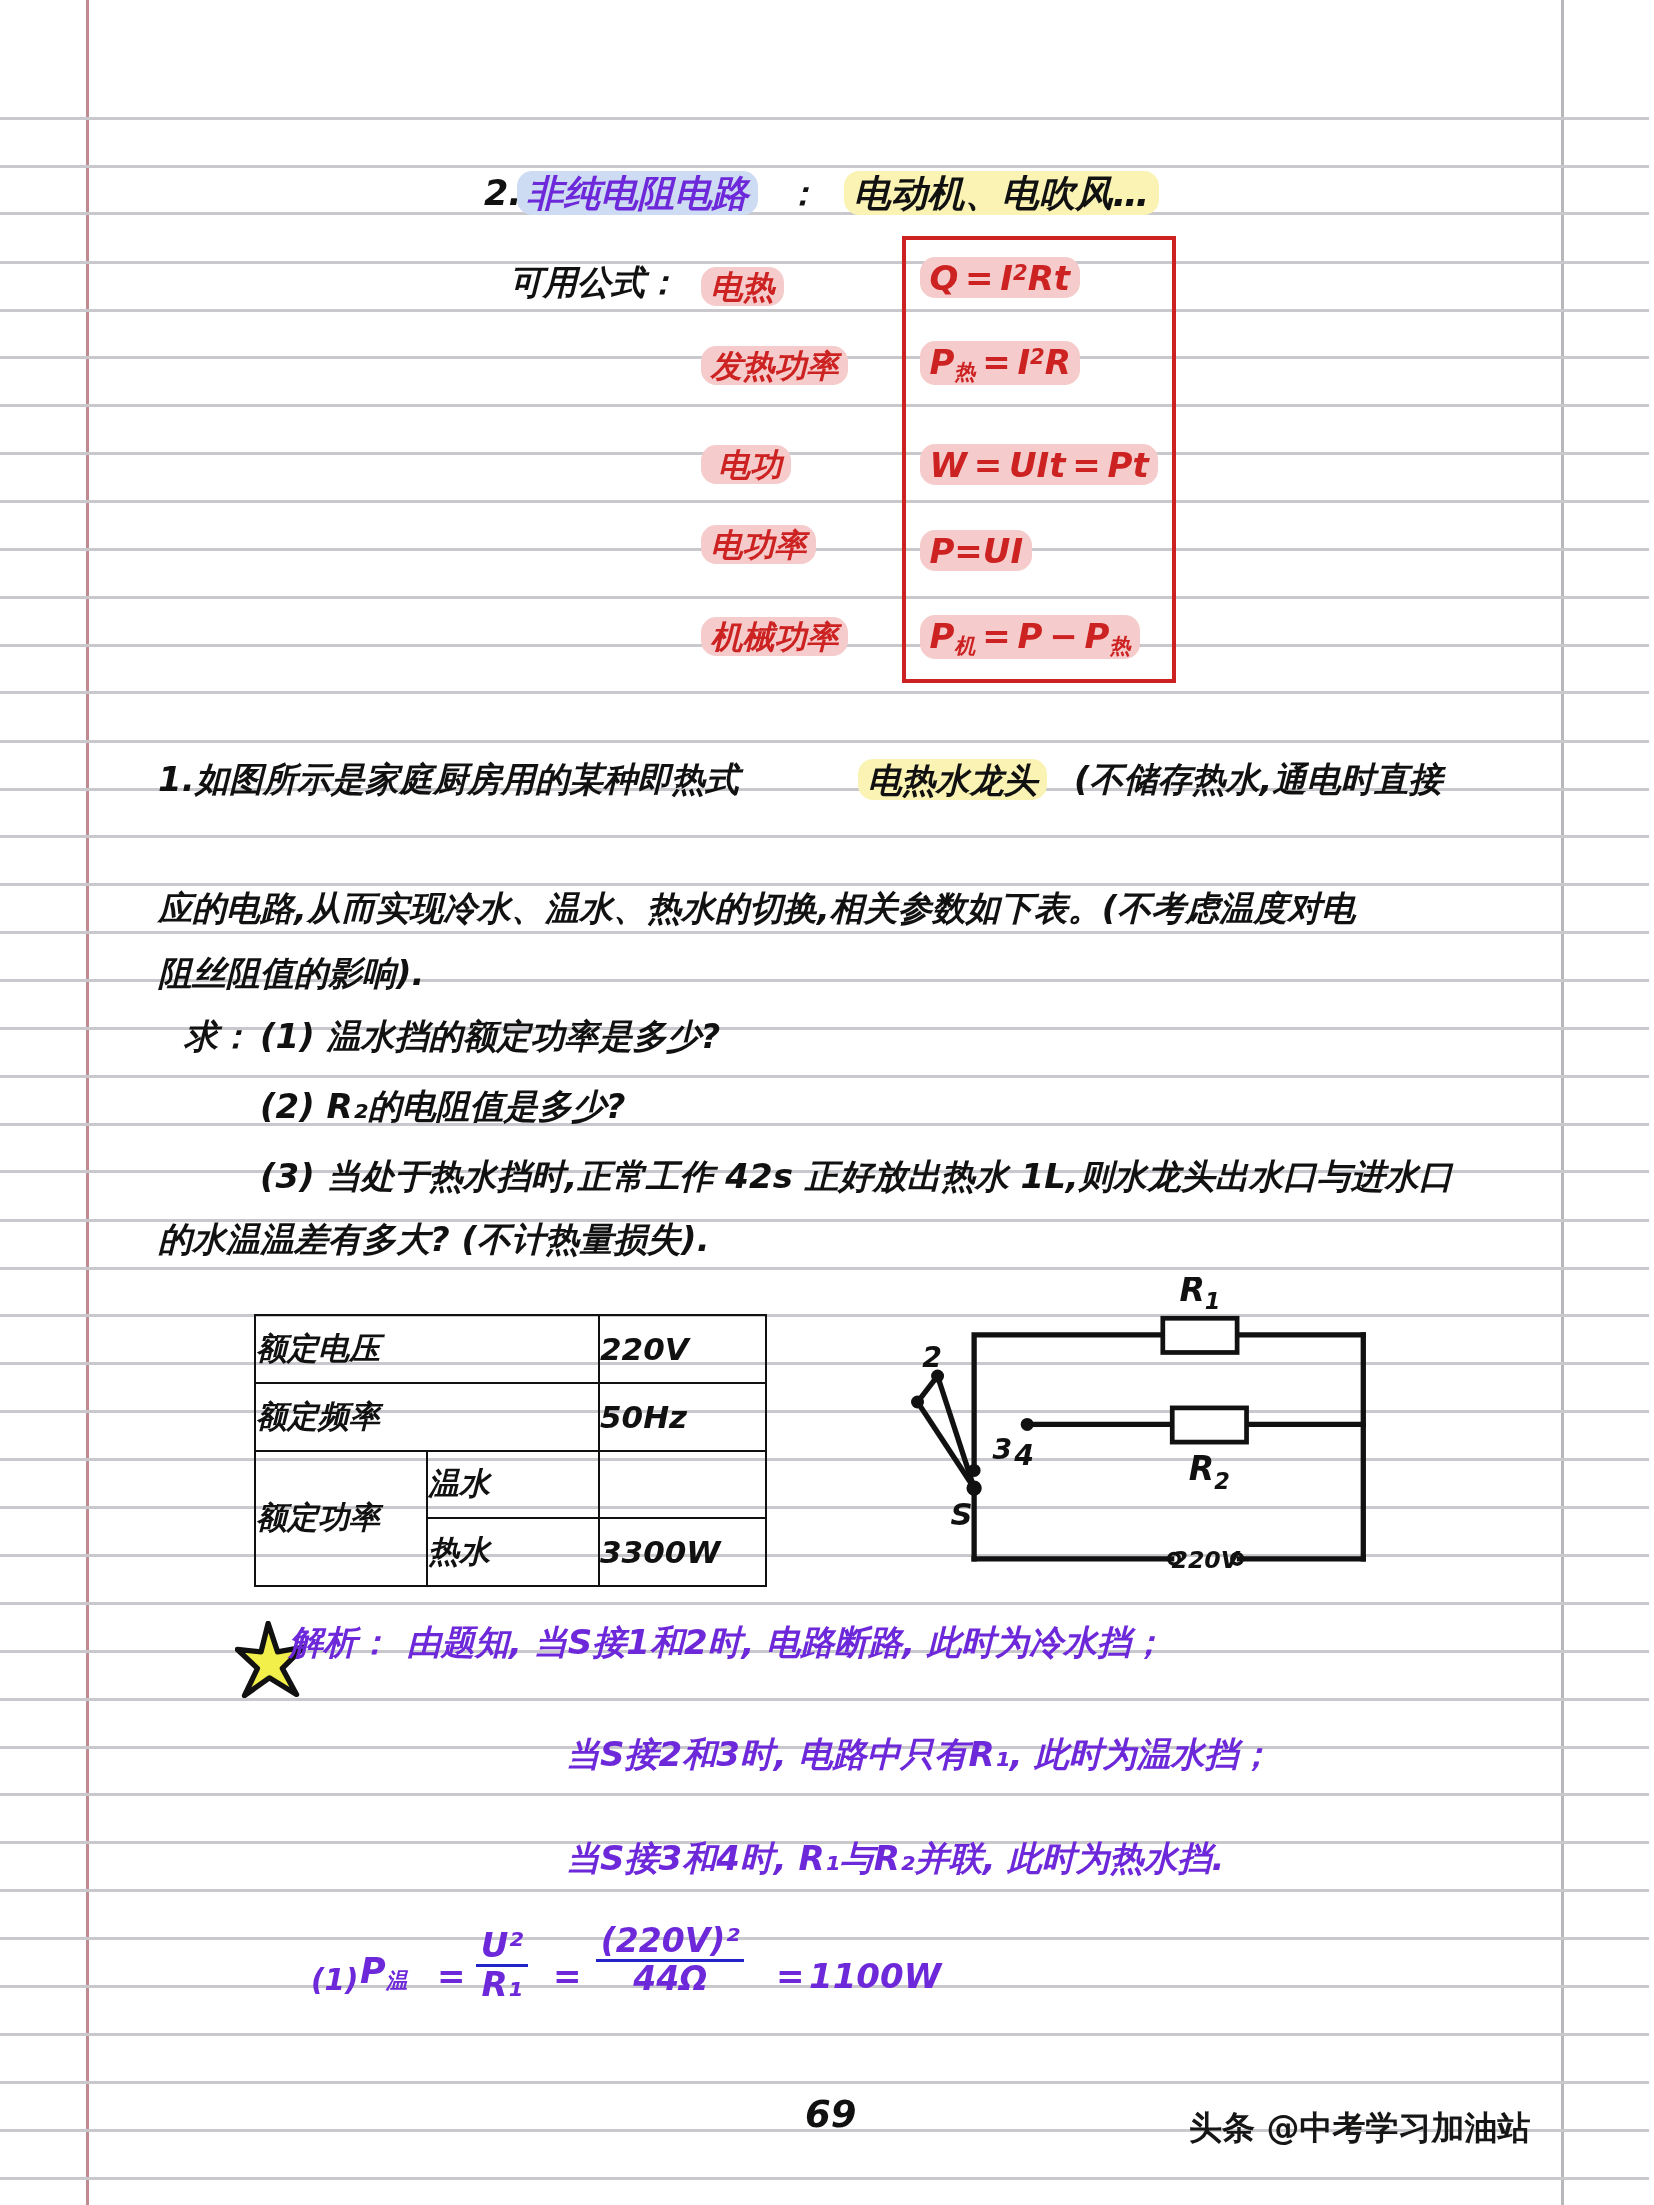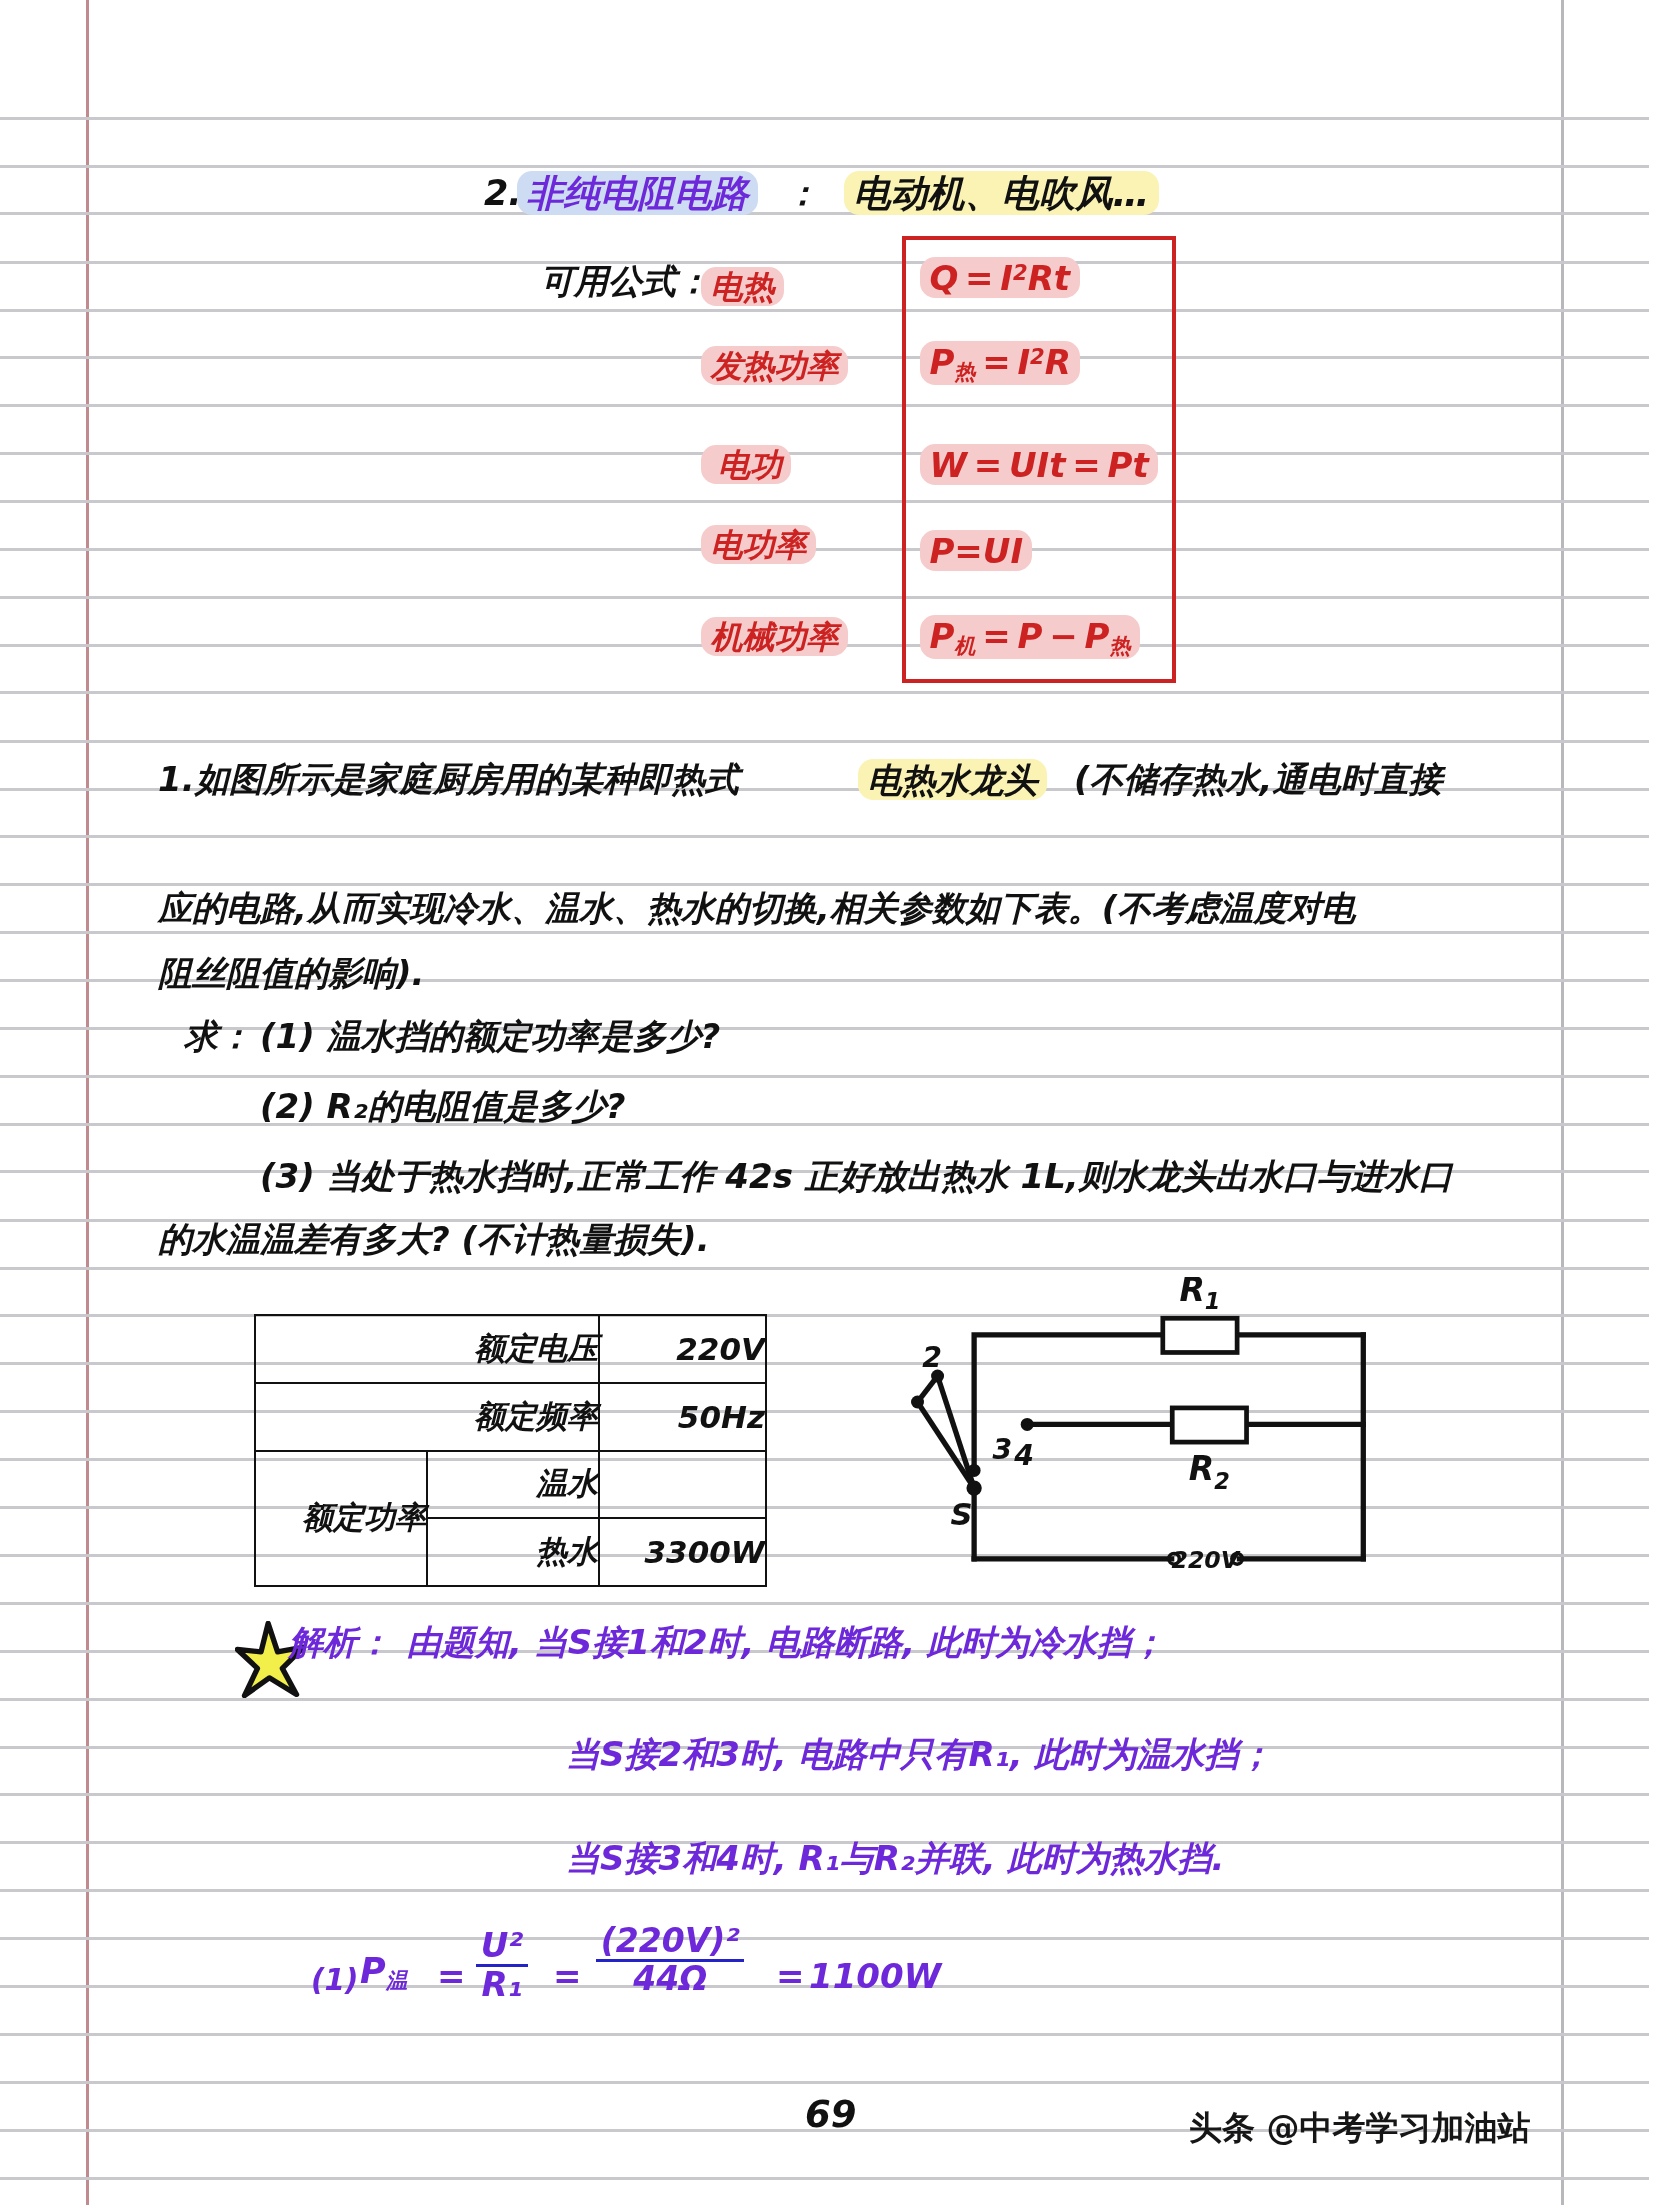--- a/index.html
+++ b/index.html
@@ -80,21 +80,21 @@
   
   #spec-table {
     position: absolute;
     left: 254px; top: 1314px;
     width: 507px; height: 273px;
     border-collapse: collapse;
     table-layout: fixed;
   }
   #spec-table td {
     border: 2.9px solid #111111;
-    text-align: right;
+    text-align: left;
     vertical-align: middle;
     font-family: "DejaVu Sans", sans-serif;
     font-weight: 700;
     font-style: italic;
     color: #111111;
     font-size: 31px;
     padding: 0;
   }
 
   
@@ -194,21 +194,21 @@
   </div>
 
   <div class="hw hw-black" style="left:484px; top:176px; font-size:35px;">2.</div>
 
   <div class="hw hw-blue hl hl-blue" style="left:517px; top:171px; font-size:37px;">非纯电阻电路</div>
 
   <div class="hw hw-black" style="left:785px; top:176px; font-size:34px;">：</div>
 
   <div class="hw hw-black hl hl-yellow" style="left:812px; top:171px; font-size:37px;margin-left:32px;">电动机、电吹风…</div>
 
-  <div class="hw hw-black" style="left:540px; top:265px; font-size:34px;font-family:Liberation Serif, serif;">可用公式：</div>
+  <div class="hw hw-black" style="left:509px; top:265px; font-size:34px;">可用公式：</div>
 
   <div id="formula-box"></div>
 
   <div class="hw hw-red hl hl-pink" style="left:701px; top:267px; font-size:32px;">电热</div>
   <div class="hw hw-red hl hl-pink" style="left:701px; top:346px; font-size:32px;">发热功率</div>
   <div class="hw hw-red hl hl-pink" style="left:701px; top:445px; font-size:32px;padding-left:17px;">电功</div>
   <div class="hw hw-red hl hl-pink" style="left:701px; top:525px; font-size:32px;">电功率</div>
   <div class="hw hw-red hl hl-pink" style="left:701px; top:617px; font-size:32px;">机械功率</div>
 
   <div class="hw hw-red hl hl-pink" style="left:920px; top:257px; font-size:34px;">Q = I<sup>2</sup>Rt</div>

